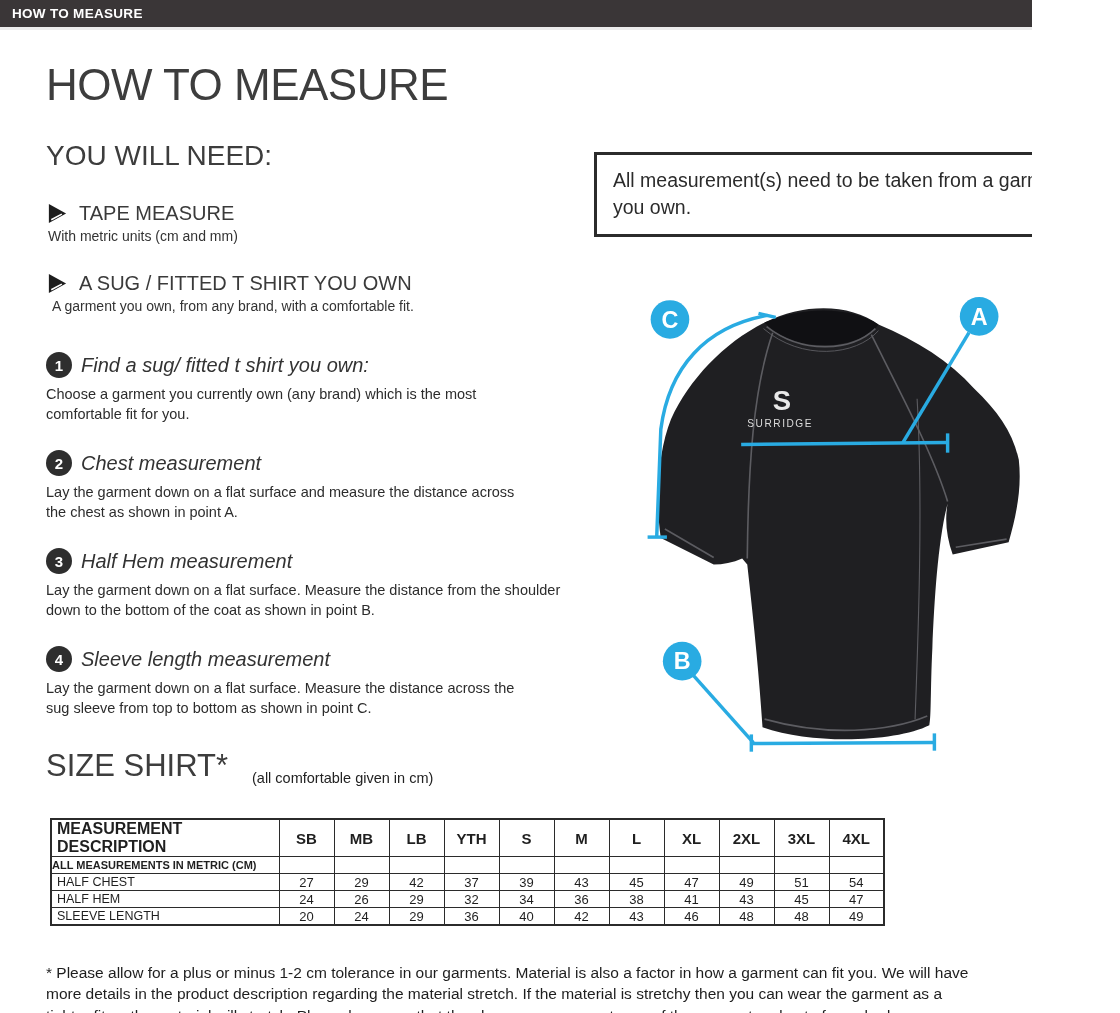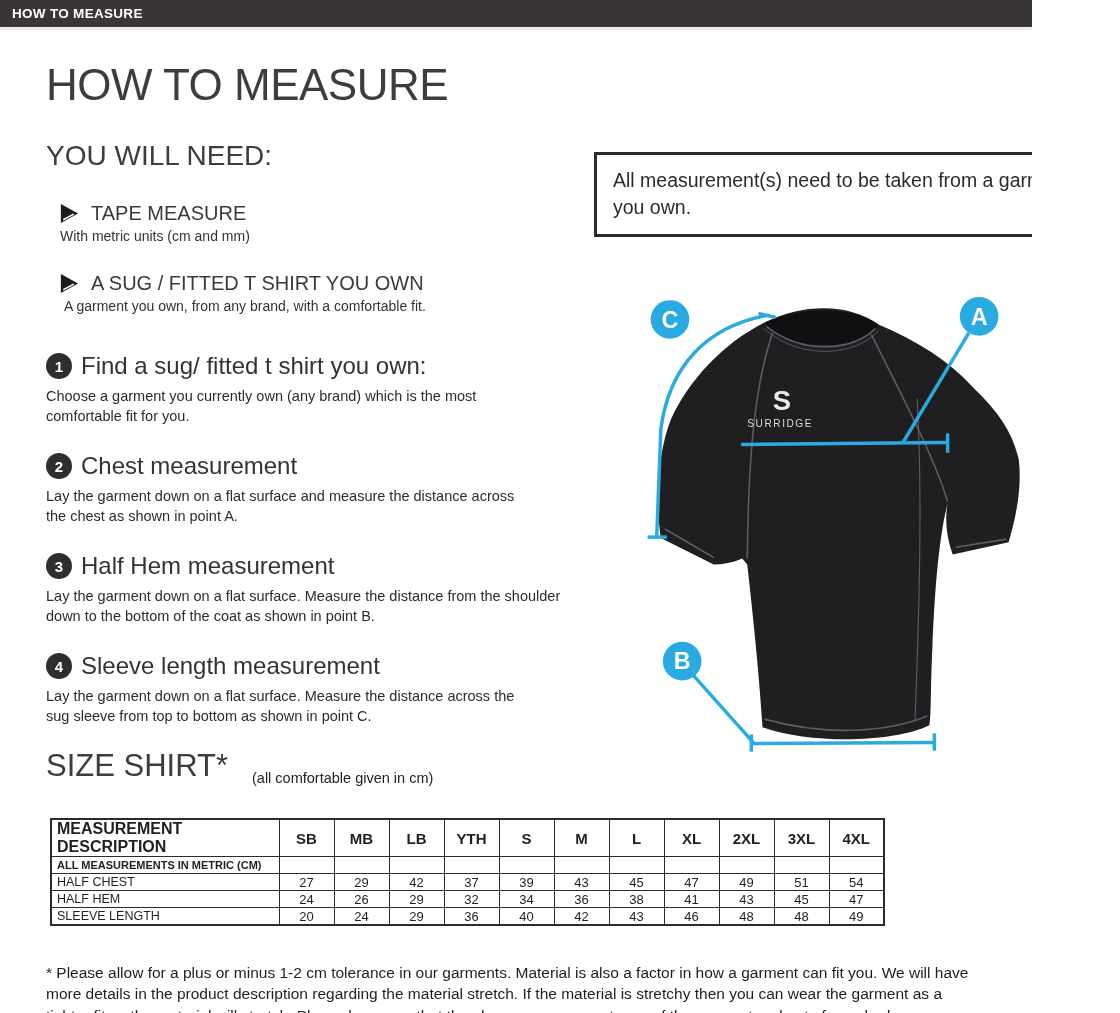--- a/index.html
+++ b/index.html
@@ -12,32 +12,32 @@
     padding:0 12px;box-sizing:border-box;}
   .topbar-title{color:#fff;font-size:13.5px;font-weight:bold;letter-spacing:.3px;}
   .topbar-logo{display:flex;flex-direction:column;align-items:center;line-height:1;margin-right:2px;}
   .topbar-logo .sglyph{display:block;}
   .topbar-logo .brand{color:#fff;font-size:6.5px;font-weight:bold;letter-spacing:1.2px;margin-top:1px;}
 
   
   .leftcol{position:absolute;left:46px;top:60px;width:565px;}
   h1.page-title{margin:0 0 30px 0;font-size:44px;font-weight:500;color:#3d3d3d;letter-spacing:-.5px;}
   .ywn-heading{font-size:28px;color:#3d3d3d;margin:0 0 30px 0;font-weight:500;}
-  .need-item{margin-bottom:28px;margin-left:12px;}
+  .need-item{margin-bottom:28px;}
   .need-item .head{display:flex;align-items:center;gap:10px;}
   .need-item .head .title{font-size:20px;color:#3a3a3a;}
   .need-item .desc{font-size:14px;color:#333;margin:3px 0 0 2px;white-space:pre-line;}
   .need-item.second .desc{margin-left:6px;}
 
   .steps{margin-top:38px;}
   .step{margin-bottom:26px;}
   .step .head{display:flex;align-items:center;gap:9px;}
   .step-circle{width:26px;height:26px;border-radius:50%;background:#2e2e2e;color:#fff;
     font-size:15px;font-weight:bold;display:flex;align-items:center;justify-content:center;flex:0 0 26px;}
-  .step .title{font-size:24px;color:#333;}
+  .step .title{font-size:20px;color:#333;font-style:italic;}
   .step .desc{font-size:14.5px;color:#2c2c2c;margin:7px 0 0 0;line-height:1.35;white-space:pre-line;}
 
   
   .note-box{position:absolute;left:594px;top:152px;width:498px;box-sizing:border-box;
     border:3px solid #2b2b2b;padding:12px 16px;font-size:19.5px;font-weight:normal;color:#2b2b2b;line-height:1.4;}
 
   
   .diagram{position:absolute;left:612px;top:292px;width:478px;height:478px;}
 
   
@@ -45,21 +45,21 @@
   .sizechart-title{font-size:31px;color:#3d3d3d;}
   .sizechart-sub{position:absolute;left:206px;bottom:2px;font-size:14.5px;color:#222;}
 
   table.size-table{position:absolute;left:50px;top:818px;border-collapse:collapse;table-layout:fixed;}
   table.size-table col.c0{width:228px;}
   table.size-table col.cs{width:55px;}
   table.size-table th, table.size-table td{border:1px solid #2b2b2b;padding:0;}
   table.size-table{border:2px solid #2b2b2b;}
   table.size-table th{height:27px;font-size:15px;color:#1f1f1f;text-align:center;}
   table.size-table th:first-child{text-align:left;padding-left:5px;font-size:16px;}
-  table.size-table tr.metric-row td{height:16px;font-size:11px;font-weight:bold;padding-left:5px;color:#1f1f1f;}
+  table.size-table tr.metric-row td{height:16px;font-size:11px;font-weight:bold;color:#1f1f1f;}
   table.size-table td.row-label{font-size:12.5px;padding-left:5px;height:16px;color:#1f1f1f;}
   table.size-table td.val{text-align:center;font-size:13px;color:#1f1f1f;}
 
   .footnote{position:absolute;left:46px;top:946px;width:1048px;font-size:15.5px;color:#1e1e1e;
     line-height:1.4;white-space:pre-line;}
 </style>
 </head>
 <body>
 
 <div class="page">

